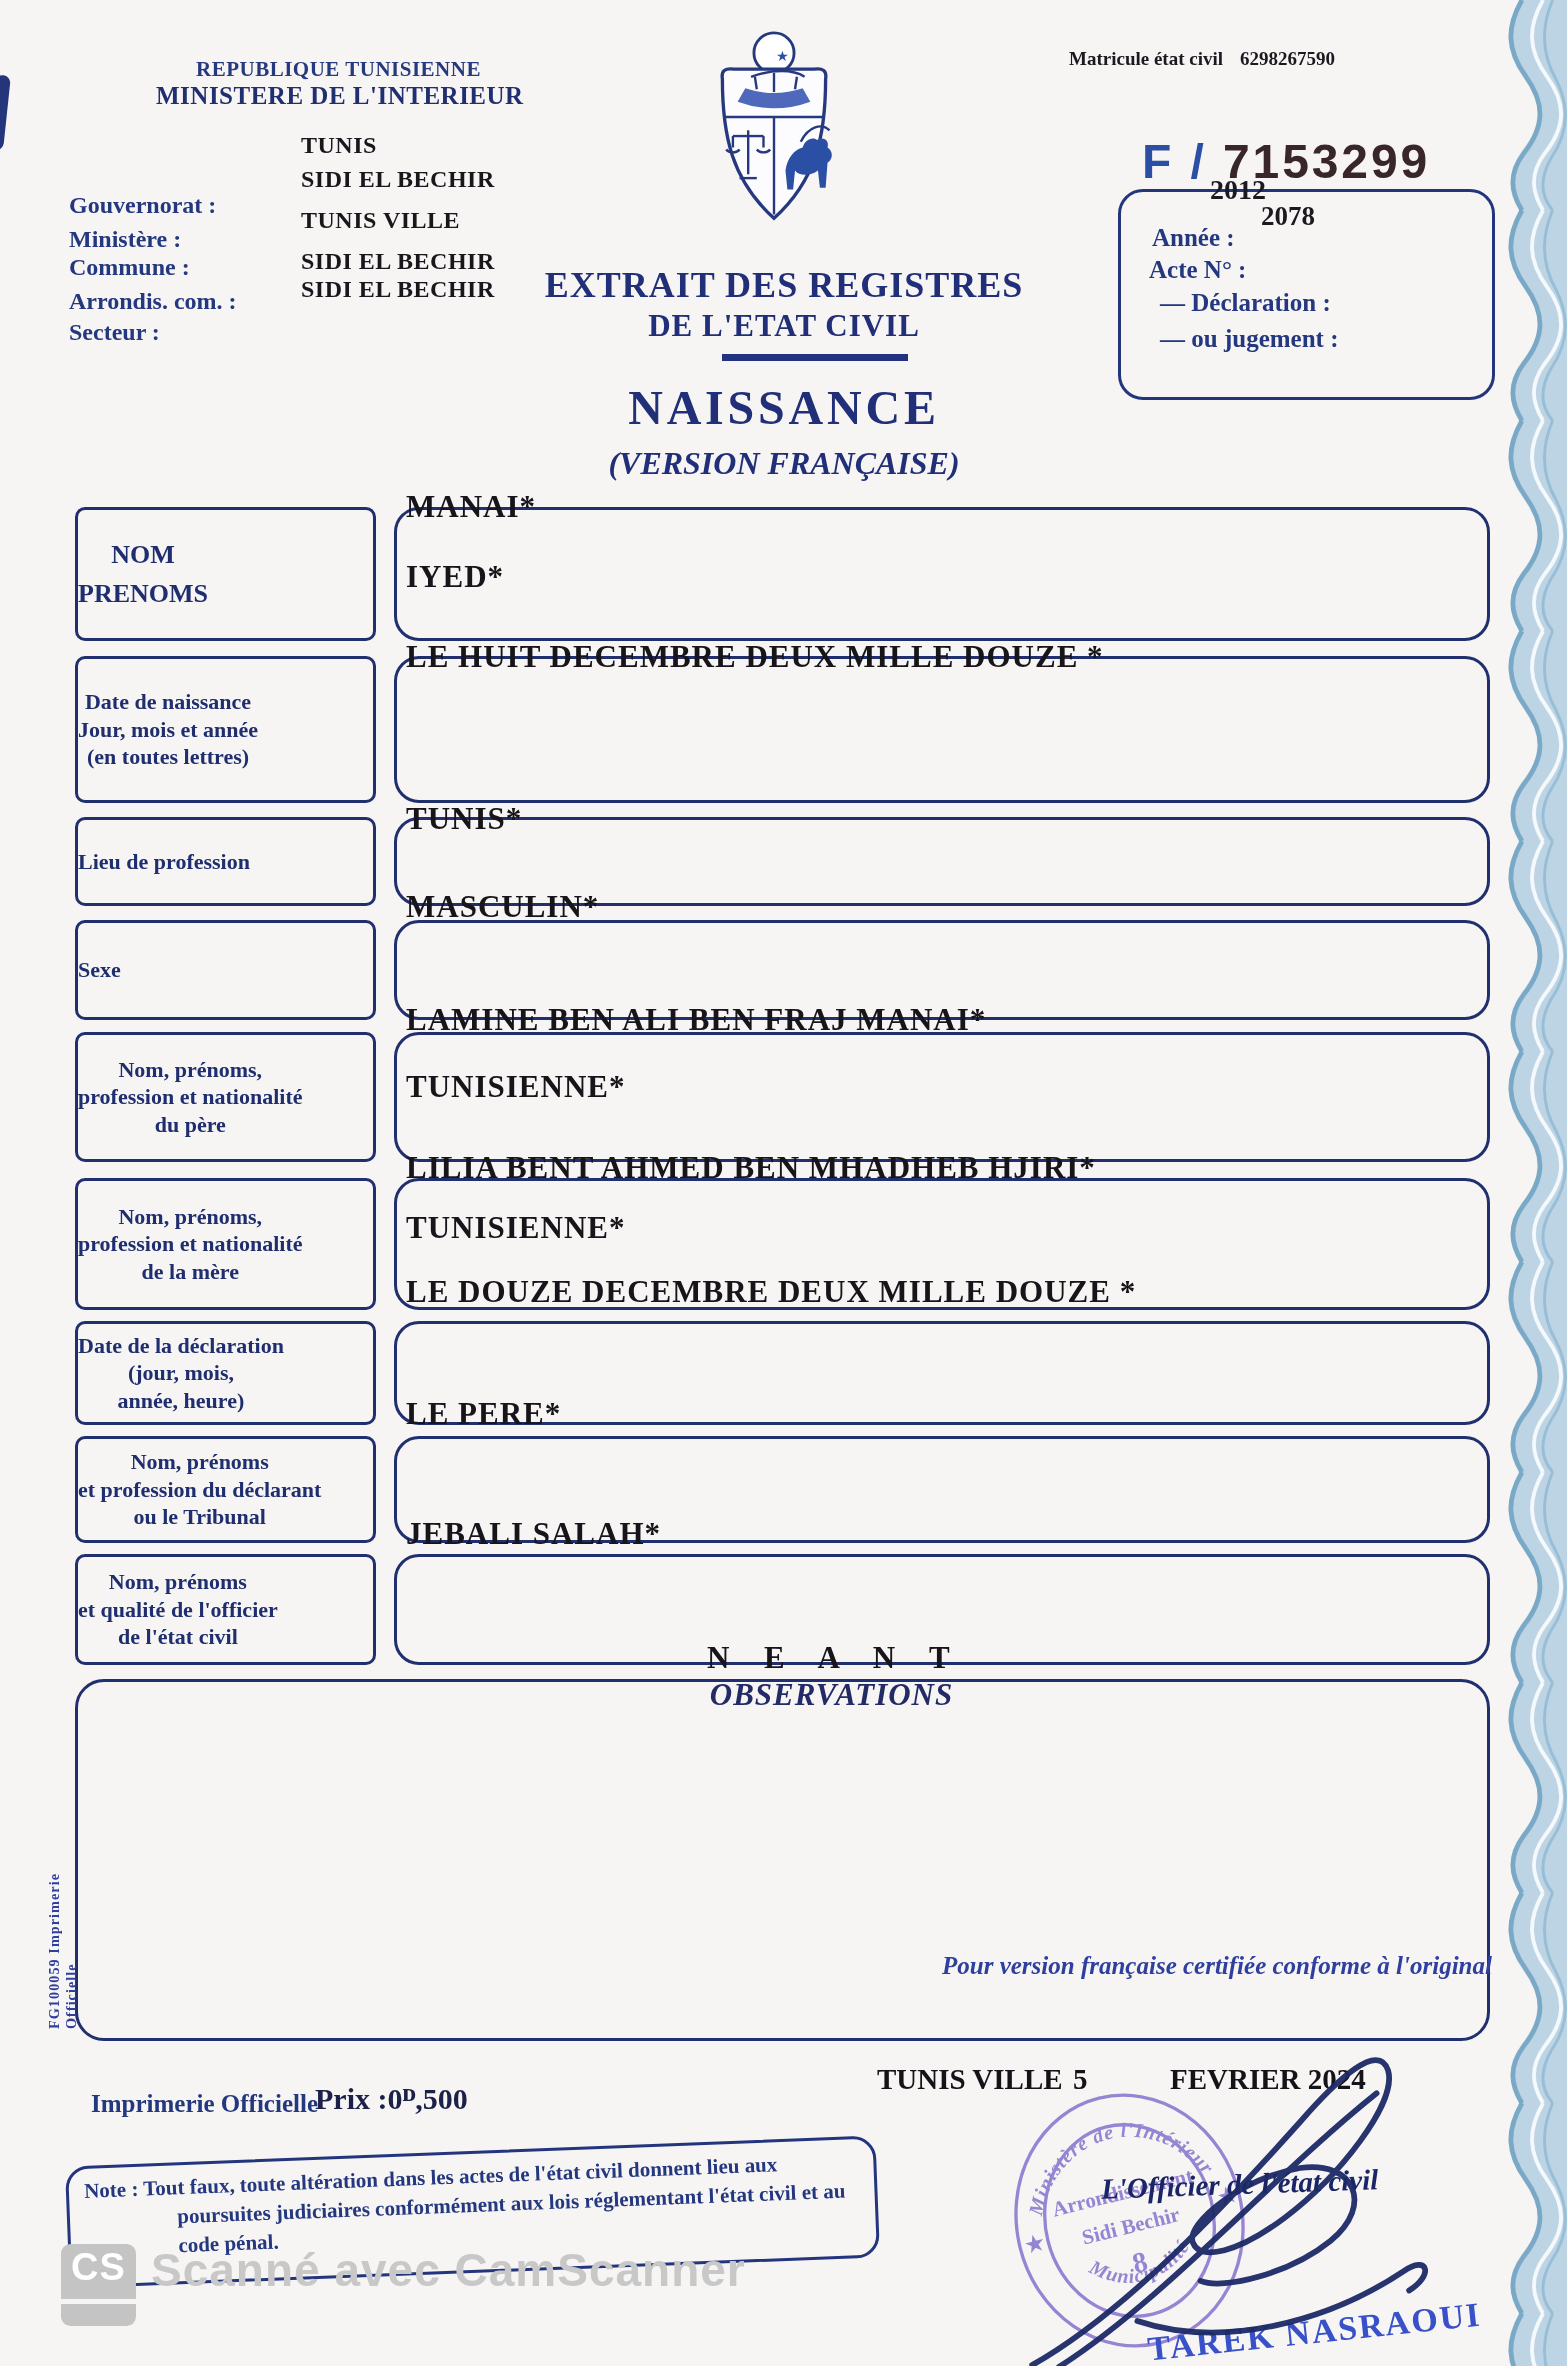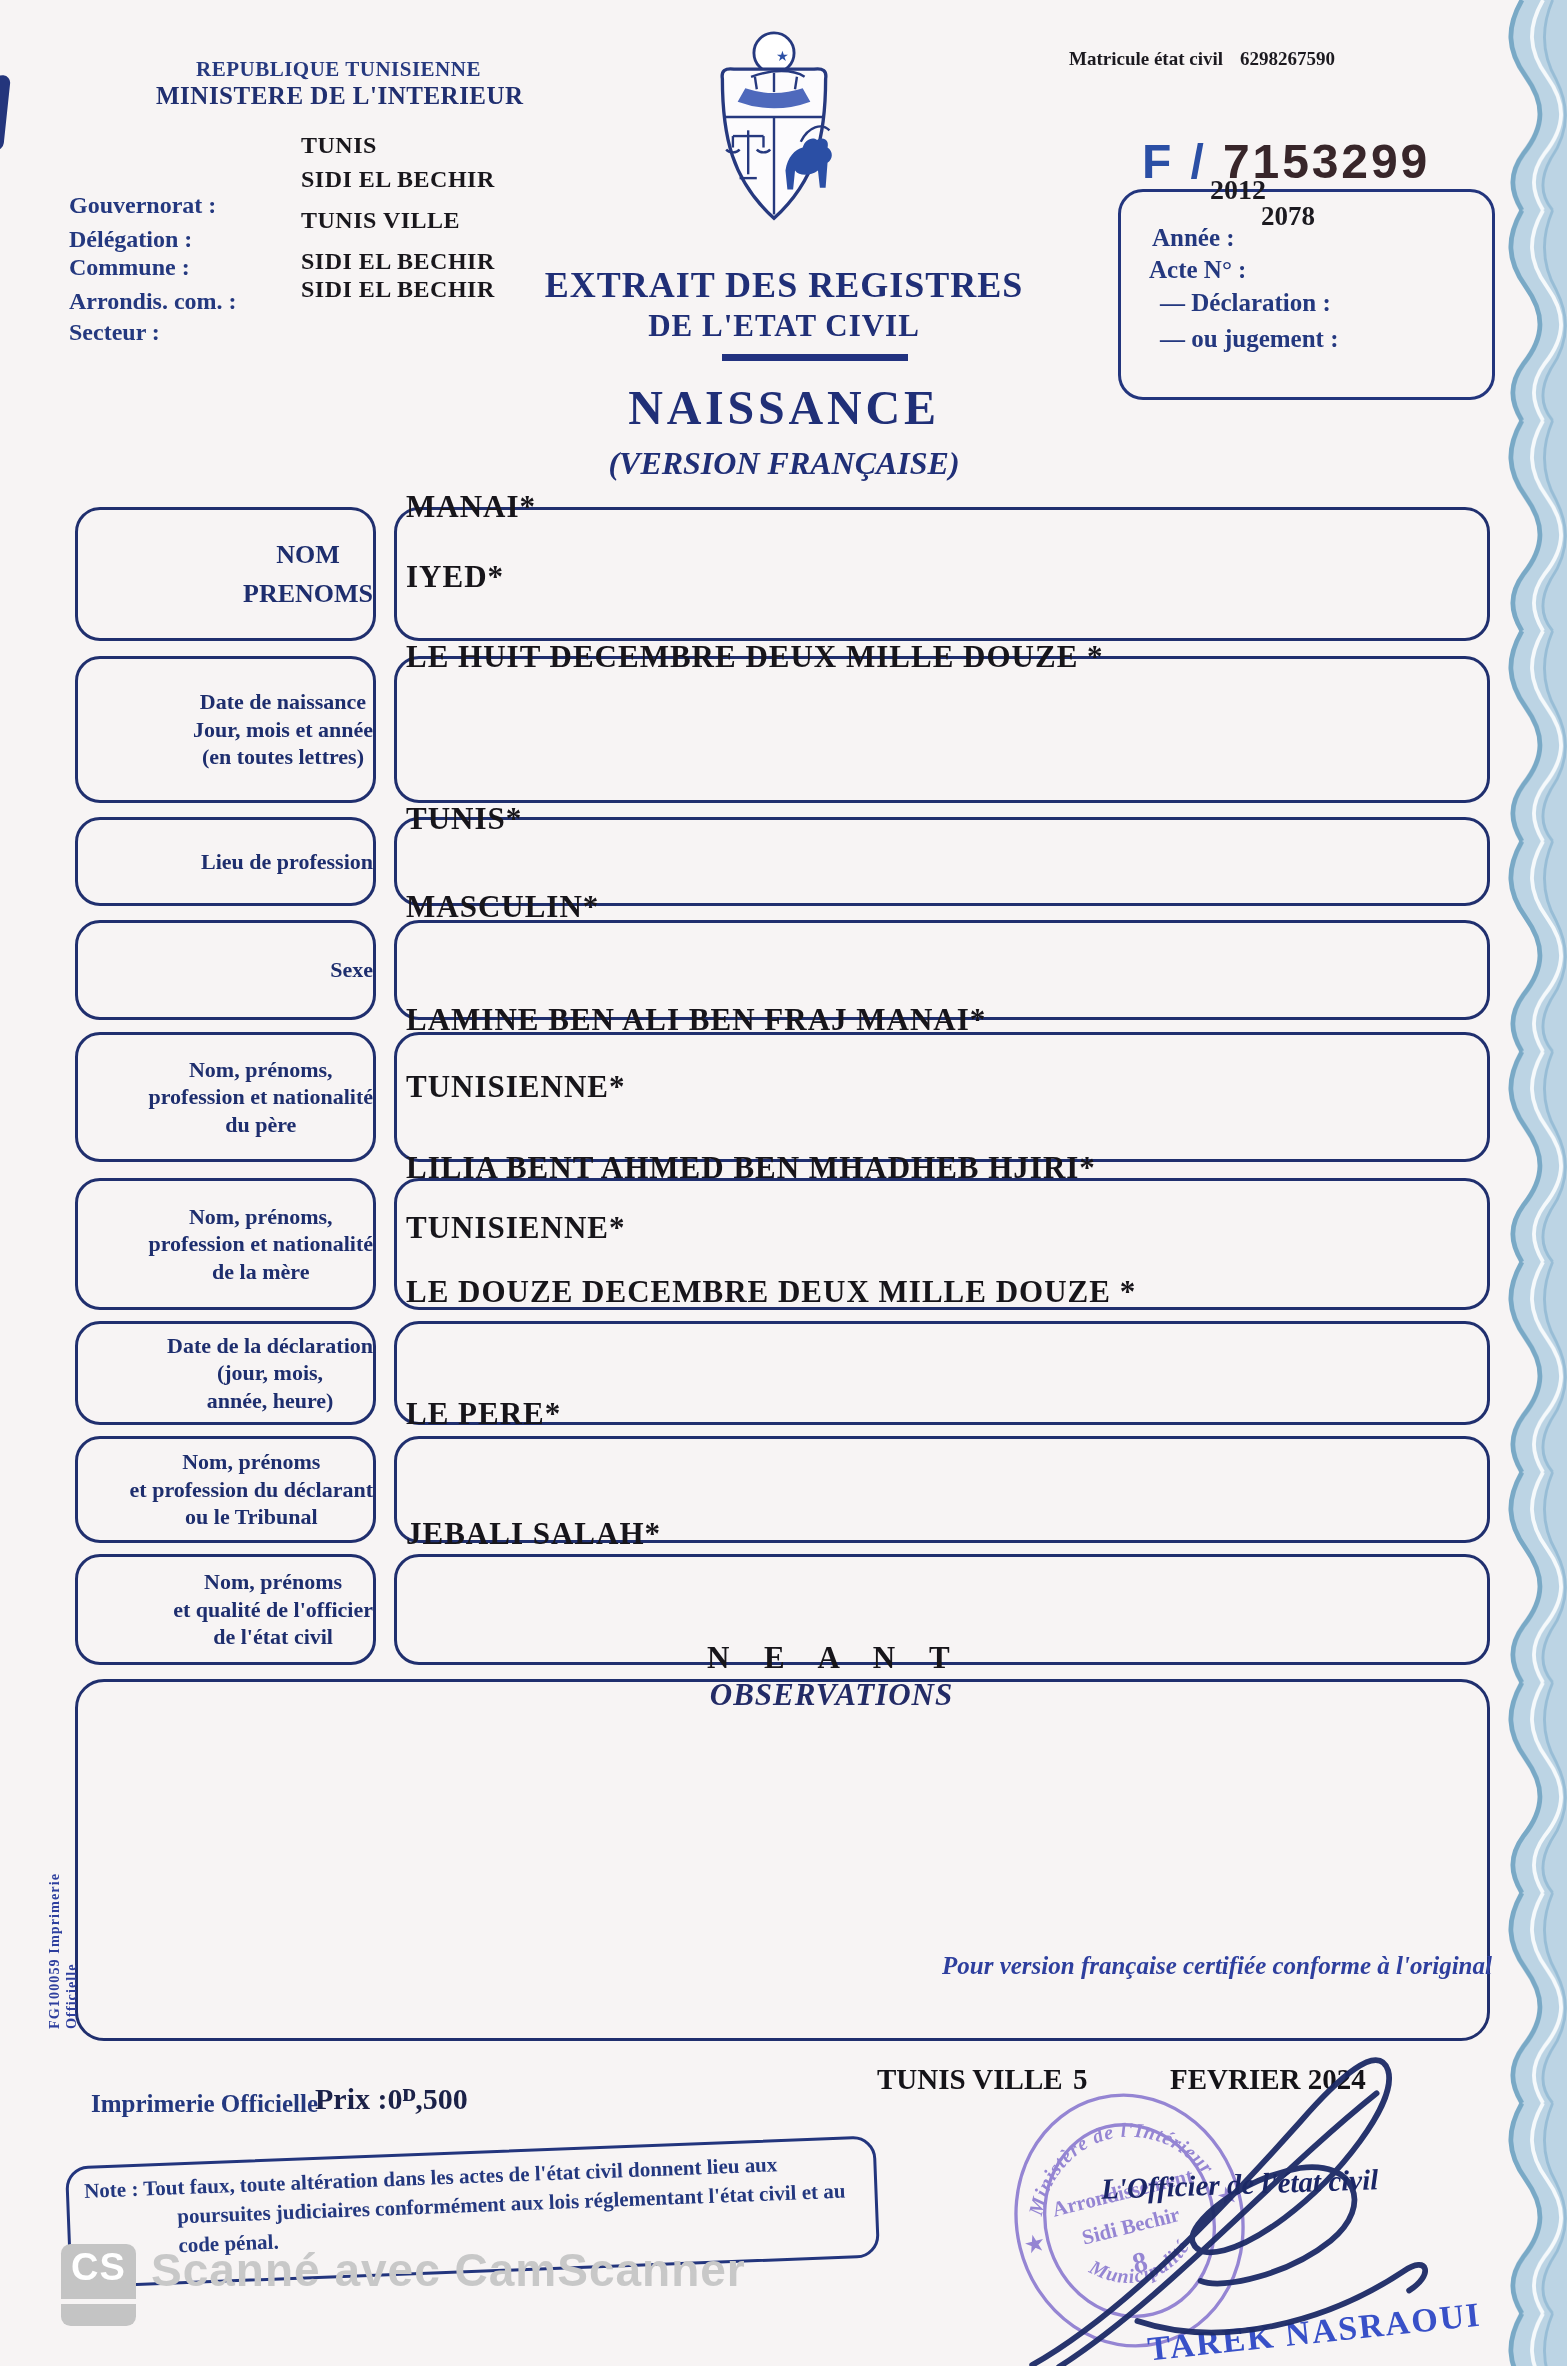--- a/index.html
+++ b/index.html
@@ -36,22 +36,22 @@
 
   
   .titlewrap{position:absolute;left:478px;top:0;width:612px;text-align:center;z-index:2;color:#202f77;}
   .t1{position:absolute;left:0;width:612px;top:264px;font-size:36px;font-weight:700;letter-spacing:1px;}
   .t2{position:absolute;left:0;width:612px;top:308px;font-size:31px;font-weight:700;letter-spacing:1px;}
   .trule{position:absolute;left:244px;top:354px;width:186px;height:6.7px;background:#223280;}
   .t3{position:absolute;left:0;width:612px;top:380px;font-size:48px;font-weight:700;letter-spacing:3.8px;}
   .t4{position:absolute;left:0;width:612px;top:445px;font-size:32px;font-weight:700;font-style:italic;}
 
   
-  .lblbox{position:absolute;left:75px;width:295px;border:3.8px solid #202f6e;border-radius:25px;z-index:2;
-          display:flex;align-items:center;justify-content:flex-end;text-align:center;}
+  .lblbox{position:absolute;left:75px;width:295px;border:3.8px solid #202f6e;border-radius:10px;z-index:2;
+          display:flex;align-items:center;justify-content:flex-start;text-align:center;}
   .valbox{position:absolute;left:394px;width:1090px;border:3.8px solid #202f6e;border-radius:25px;z-index:1;}
   .lbl{font-size:22px;font-weight:700;color:#1e2e6e;white-space:pre-line;line-height:1.25;}
   .b1 .lbl{font-size:26px;line-height:1.5;}
   .b1{top:507px;height:128px}
   .b2{top:656px;height:141px}
   .b3{top:817px;height:83px}
   .b4{top:920px;height:94px}
   .b5{top:1032px;height:124px}
   .b6{top:1178px;height:126px}
   .b7{top:1321px;height:98px}
@@ -142,21 +142,21 @@
   <div class="abs republic">REPUBLIQUE TUNISIENNE</div>
   <div class="abs ministry">MINISTERE DE L'INTERIEUR</div>
 
   <div class="abs adminval av0">TUNIS</div>
   <div class="abs adminval av1">SIDI EL BECHIR</div>
   <div class="abs adminval av2">TUNIS VILLE</div>
   <div class="abs adminval av3">SIDI EL BECHIR</div>
   <div class="abs adminval av4">SIDI EL BECHIR</div>
 
   <div class="abs adminlbl al0">Gouvernorat :</div>
-  <div class="abs adminlbl al1">Délégation :</div>
+  <div class="abs adminlbl al1">Ministère :</div>
   <div class="abs adminlbl al2">Commune :</div>
   <div class="abs adminlbl al3">Arrondis. com. :</div>
   <div class="abs adminlbl al4">Secteur :</div>
 
   <div class="abs matricule">
     <span>Matricule état civil</span><span class="mval">6298267590</span>
   </div>
   <div class="abs serial">
     <span class="sp">F /</span>
     <span class="sn">7153299</span>

